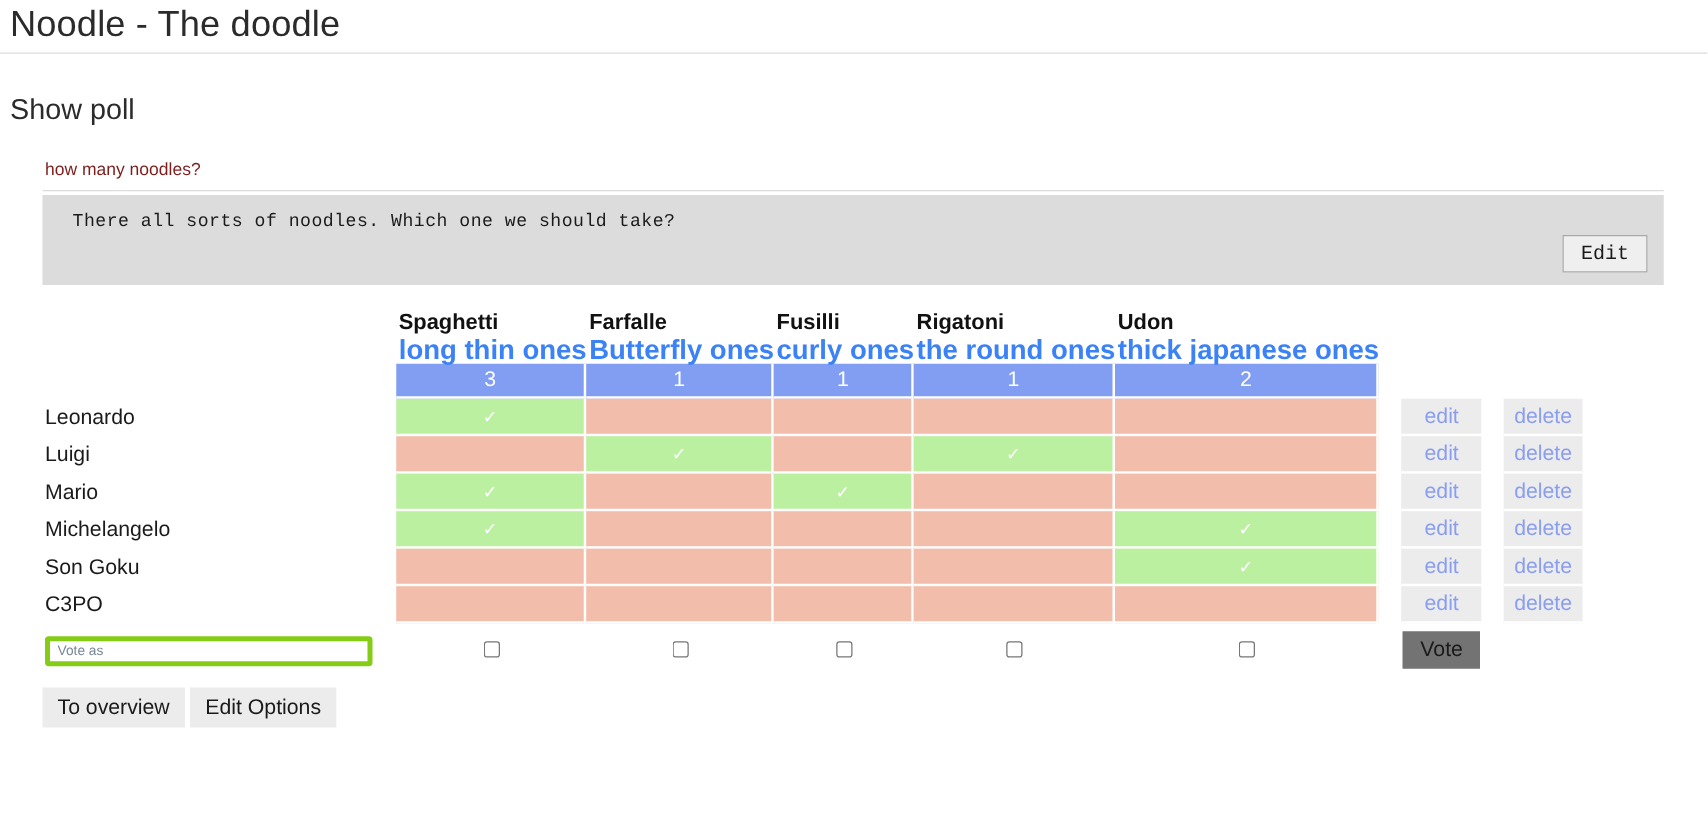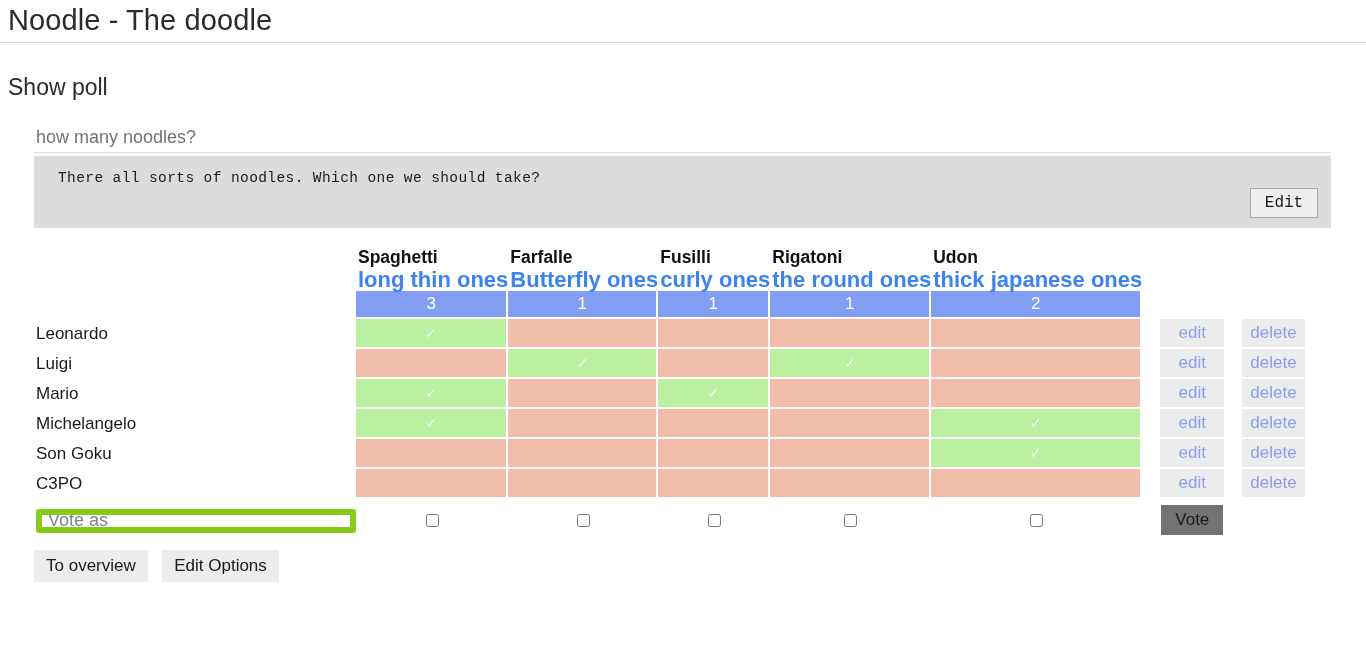--- a/index.html
+++ b/index.html
@@ -44,23 +44,23 @@
     font-weight: 400;
     color: #2b2b2b;
     white-space: nowrap;
   }
 
   
   .poll-question {
     position: absolute;
     left: 36px;
     top: 127px;
-    font-size: 18px;
+    font-size: 14px;
     font-weight: 400;
-    color: #737373;
+    color: #7f1d1d;
     white-space: nowrap;
   }
   .question-rule {
     position: absolute;
     left: 34px;
     top: 152px;
     width: 1297px;
     height: 1px;
     background: #dcdcdc;
   }
@@ -176,27 +176,27 @@
     color: #8a9ef0;
     font-size: 17px;
     text-decoration: none;
     cursor: pointer;
     white-space: nowrap;
   }
 
   
   td.vote-input-cell { padding: 4px 0 0 2px; vertical-align: middle; }
   .vote-as-input {
-    width: 320px;
+    width: 262px;
     height: 24px;
     box-sizing: border-box;
-    border: 6px solid #84cc16;
+    border: 4px solid #84cc16;
     border-radius: 3px;
     font-family: "Liberation Sans", sans-serif;
-    font-size: 18px;
+    font-size: 11px;
     color: #444;
     padding: 0 6px;
     background: #fff;
     outline: none;
   }
   .vote-as-input::placeholder { color: #7a8794; }
 
   td.checkbox-cell {
     text-align: center;
     vertical-align: middle;
@@ -228,21 +228,20 @@
     top: 550px;
   }
   .footer-button {
     display: inline-block;
     background: #ececec;
     border: none;
     font-family: "Liberation Sans", sans-serif;
     font-size: 17px;
     color: #1a1a1a;
     padding: 6px 12px;
-    margin-right: 10px;
     cursor: pointer;
   }
 </style>
 </head>
 <body>
 
 <div class="page">
 
   <div class="app-title">Noodle - The doodle</div>
   <div class="title-rule"></div>

